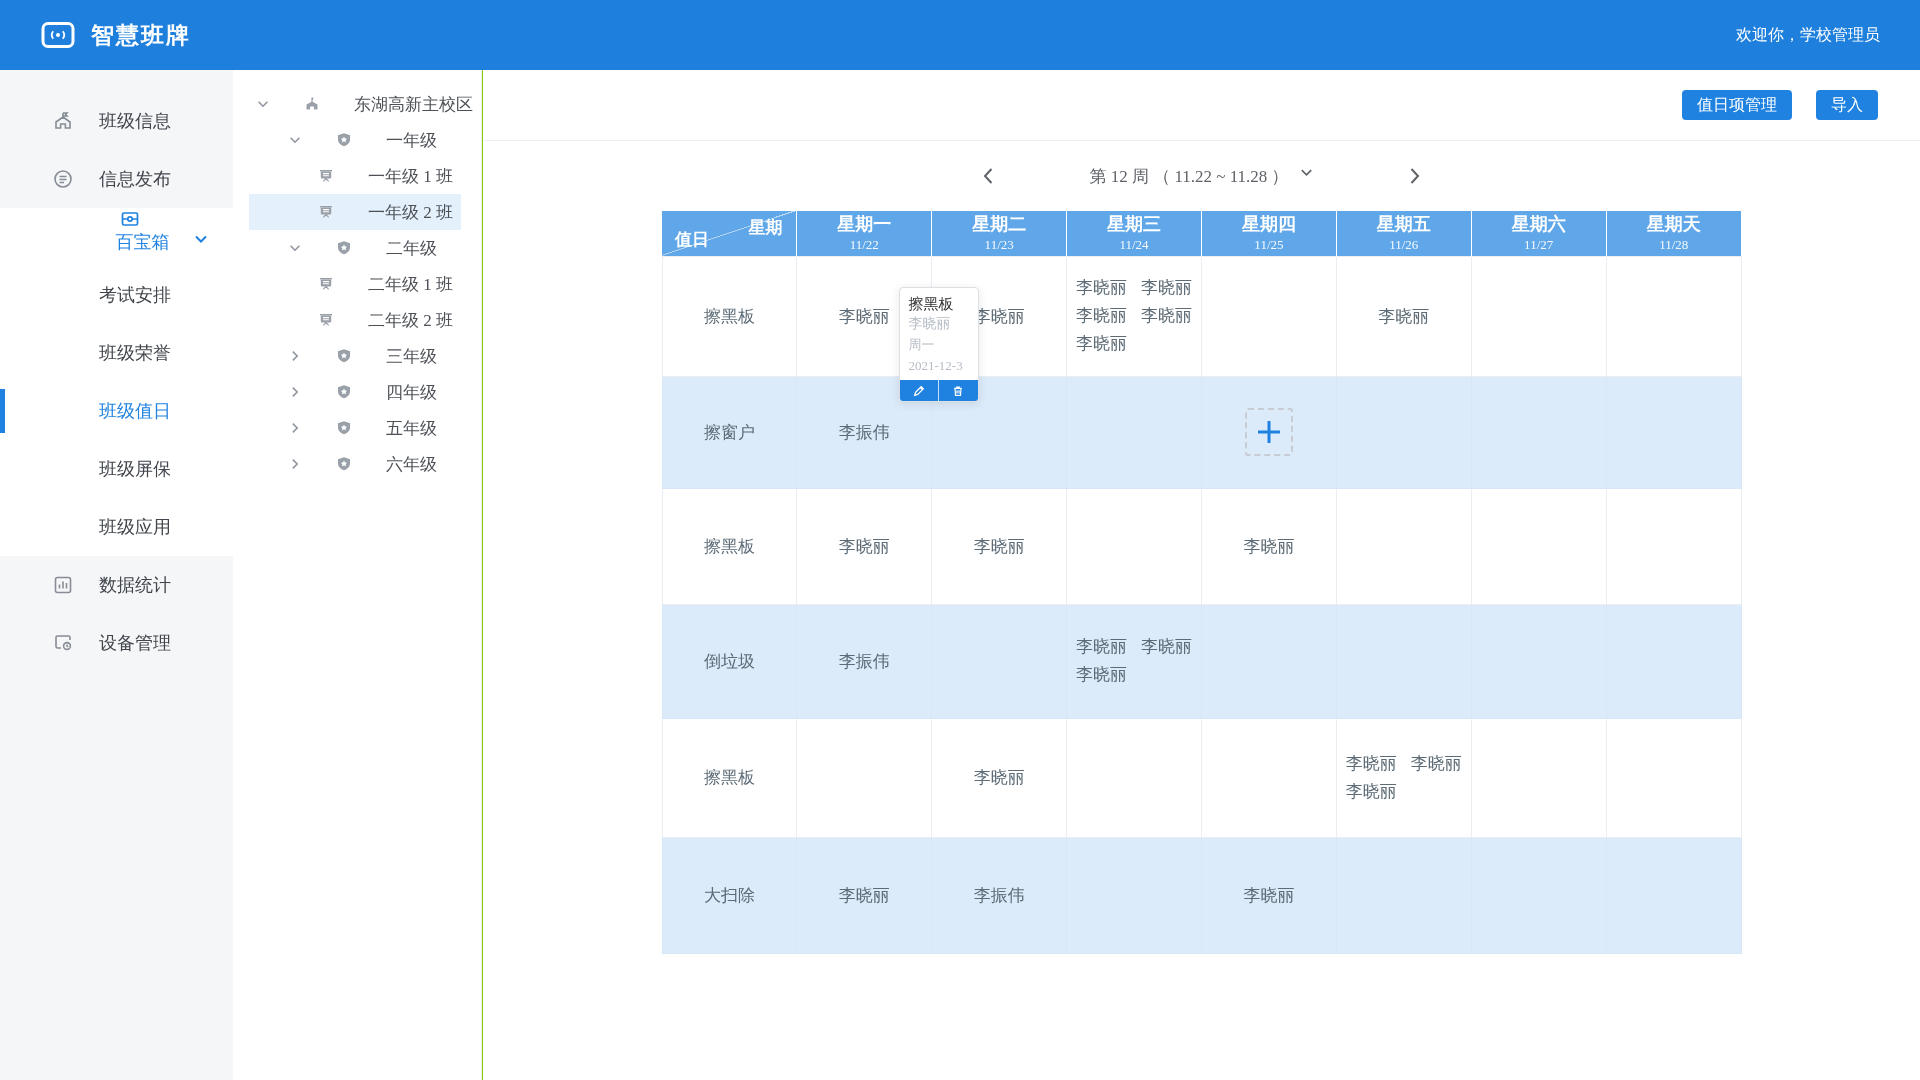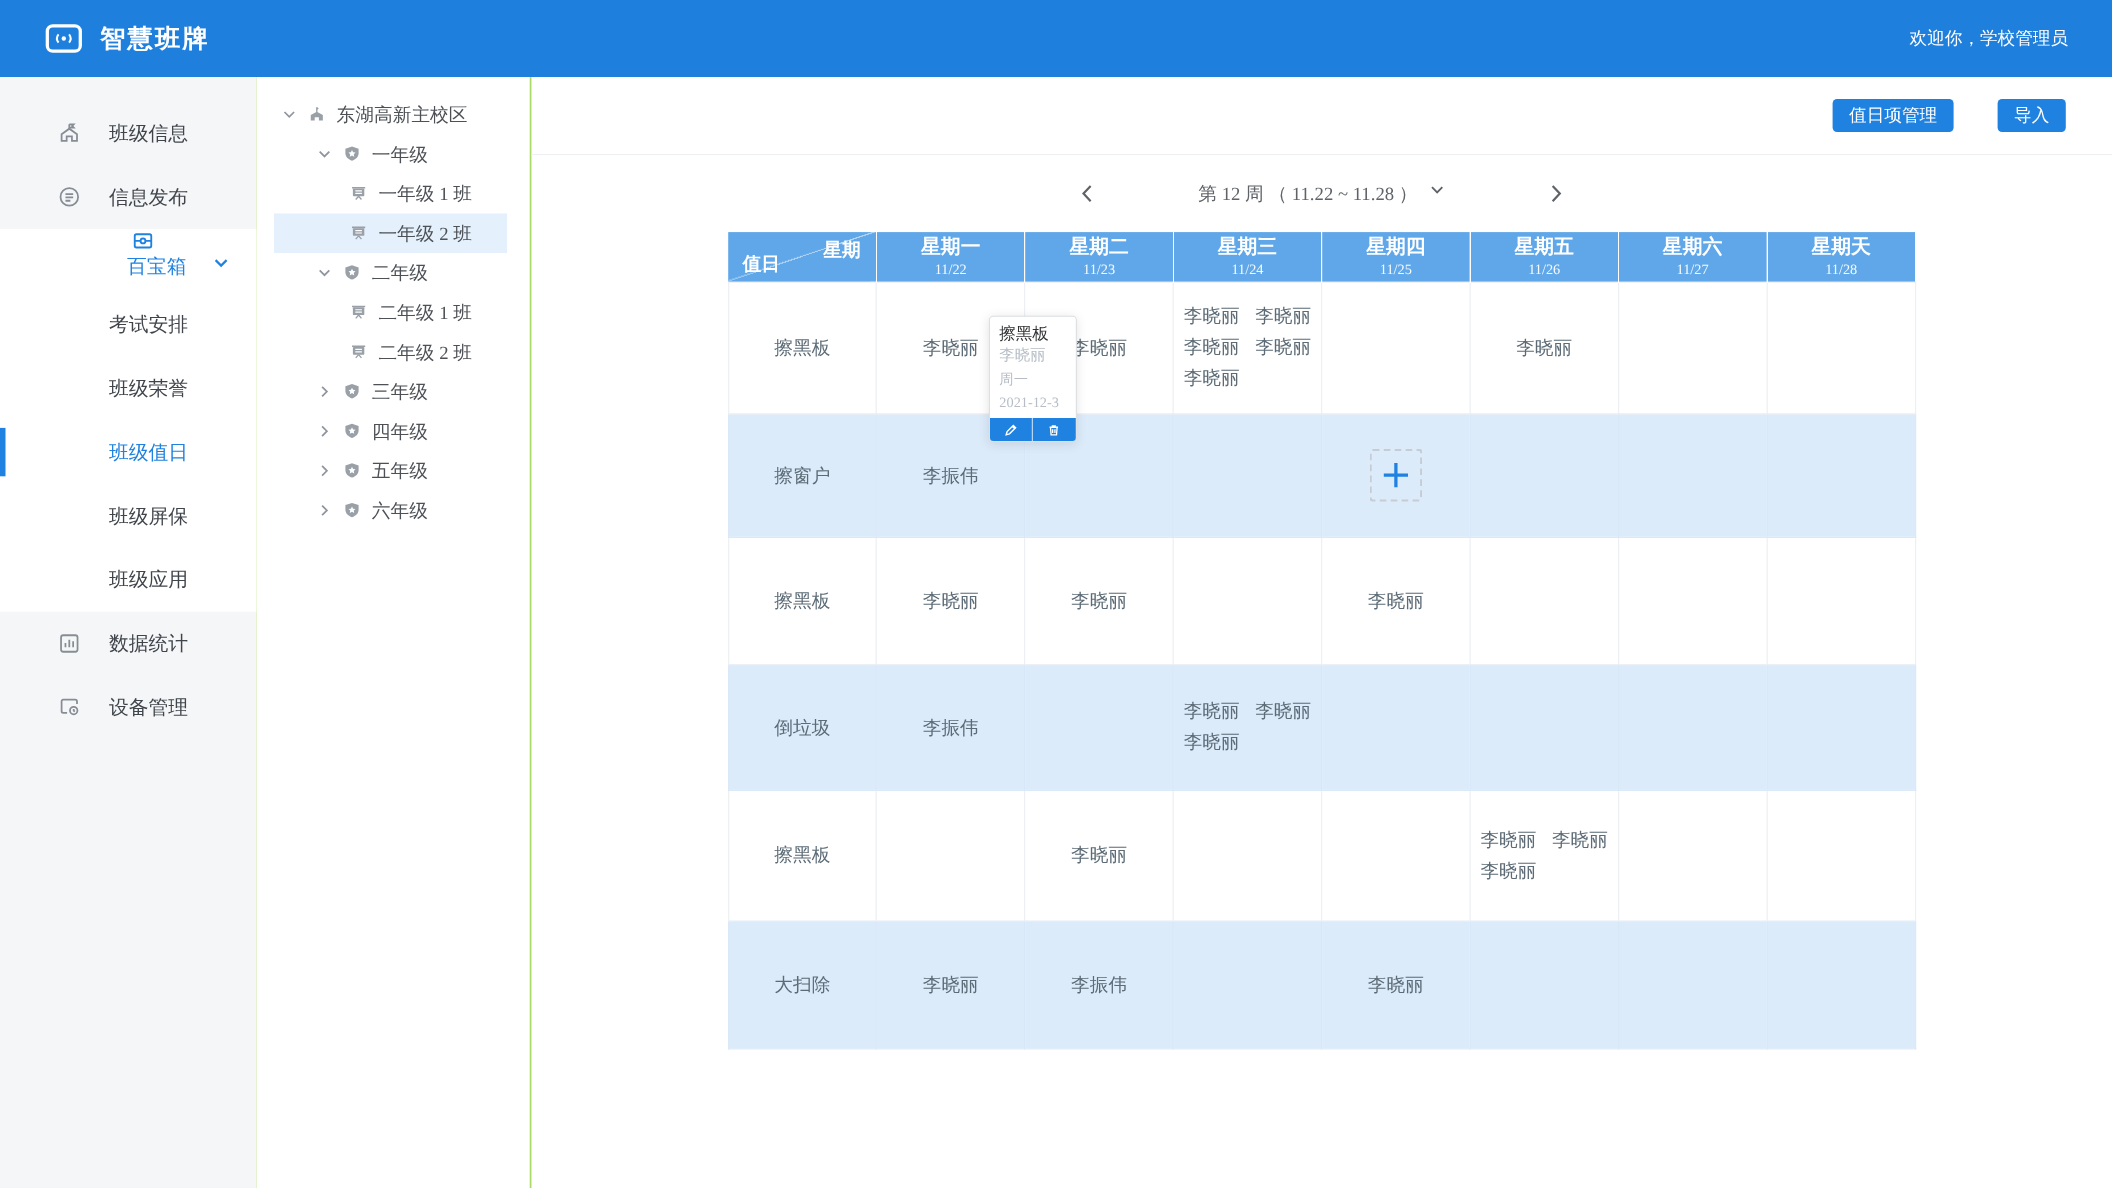--- a/index.html
+++ b/index.html
@@ -24,32 +24,32 @@
   .side-sub-item { height:58px; display:flex; align-items:center; padding-left:99px; font-size:18px;
                    color:#40454c; position:relative; cursor:pointer; }
   .side-sub-item.active { color:#1f82e0; }
   .side-sub-item.active::before { content:""; position:absolute; left:0; top:7px; width:5px; height:44px; background:#1f82e0; }
   .side-chev { position:absolute; right:24px; top:23px; }
 
   
   .tree { position:absolute; top:70px; left:233px; width:249px; bottom:0; background:#fff;
           border-right:1px solid #e9ecef; padding-top:16px; }
   .tree-item { height:36px; display:flex; align-items:center; margin:0 20px 0 16px; font-size:17px;
-               color:#4d5156; cursor:pointer; white-space:nowrap; }
+               color:#4d5156; cursor:pointer; white-space:nowrap;gap:24px; }
   .tree-item.lvl0 { padding-left:7px; }
   .tree-item.lvl1 { padding-left:39px; }
   .tree-item.lvl2 { padding-left:69px; }
   .tree-item.selected { background:#e4f1fd; }
   .t-chev { width:14px; margin-right:10px; display:flex; }
   .t-icon { width:16px; margin-right:10px; display:flex; }
 
   
   .content { position:absolute; top:70px; left:483px; right:0; bottom:0; background:#fff; }
   .toolbar { height:71px; border-bottom:1px solid #edf0f3; display:flex; align-items:center;
-             justify-content:flex-end; padding-right:42px; gap:40px; }
+             justify-content:flex-end; padding-right:42px; gap:24px; }
   .btn { background:#1f82e0; color:#fff; font-size:16px; border:none; border-radius:4px;
          height:30px; padding:0 15px; cursor:pointer; font-family:inherit; }
   .board { width:1080px; margin:0 auto; }
   .week-nav { height:70px; display:flex; align-items:center; justify-content:center; color:#5f6368; }
   .wk-arrow { cursor:pointer; display:flex; padding:6px; }
   .wk-label { margin:0 84px; font-size:17px; color:#5f6368; display:flex; align-items:flex-start; gap:10px; cursor:pointer; }
 
   
   .table-wrap { position:relative; }
   table { width:1080px; border-collapse:collapse; table-layout:fixed; }

